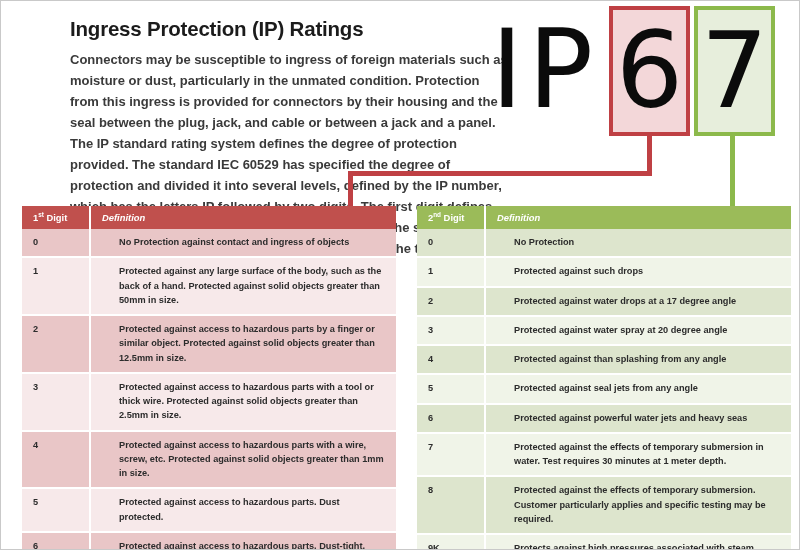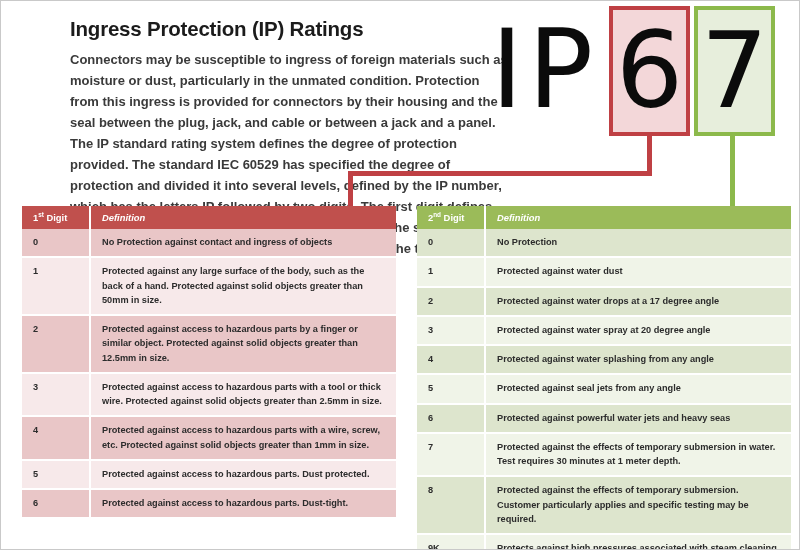--- a/index.html
+++ b/index.html
@@ -181,21 +181,21 @@
     font-size: 9.2px;
     font-weight: bold;
     color: #2c2c2c;
     line-height: 1.55;
     padding: 6px 11px 7px 11px;
     vertical-align: top;
     border-right: 2px solid #ffffff;
     border-bottom: 2px solid #ffffff;
   }
 
-  .ip-table td:last-child { border-right: none; }
+  .ip-table td:last-child { border-right: none; padding-left: 28px; }
 
   .col-digit { width: 68px; }
 
   
   #table-first-digit tbody tr:nth-child(odd) td  { background: #e9c6c7; }
   #table-first-digit tbody tr:nth-child(even) td { background: #f7e9ea; }
 
   #table-second-digit tbody tr:nth-child(odd) td  { background: #dde5cd; }
   #table-second-digit tbody tr:nth-child(even) td { background: #f0f4e8; }
 
@@ -283,33 +283,33 @@
         <th>Definition</th>
       </tr>
     </thead>
     <tbody>
         <tr>
           <td>0</td>
           <td>No Protection</td>
         </tr>
         <tr>
           <td>1</td>
-          <td>Protected against water dust</td>
+          <td>Protected against such drops</td>
         </tr>
         <tr>
           <td>2</td>
           <td>Protected against water drops at a 17 degree angle</td>
         </tr>
         <tr>
           <td>3</td>
           <td>Protected against water spray at 20 degree angle</td>
         </tr>
         <tr>
           <td>4</td>
-          <td>Protected against water splashing from any angle</td>
+          <td>Protected against than splashing from any angle</td>
         </tr>
         <tr>
           <td>5</td>
           <td>Protected against seal jets from any angle</td>
         </tr>
         <tr>
           <td>6</td>
           <td>Protected against powerful water jets and heavy seas</td>
         </tr>
         <tr>

